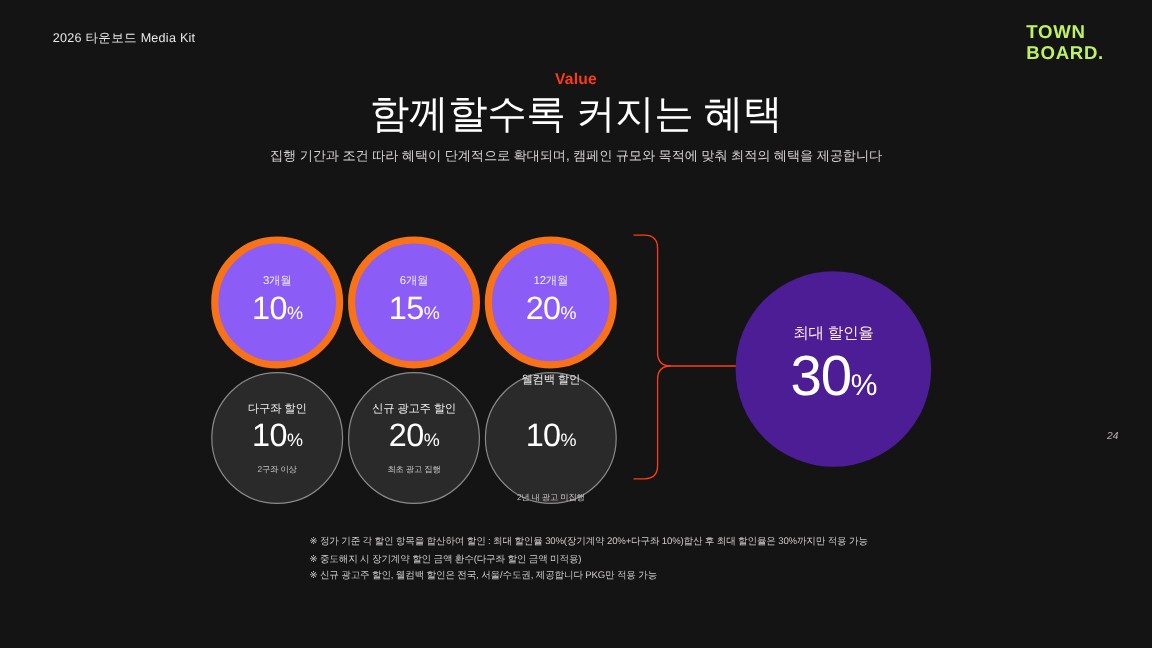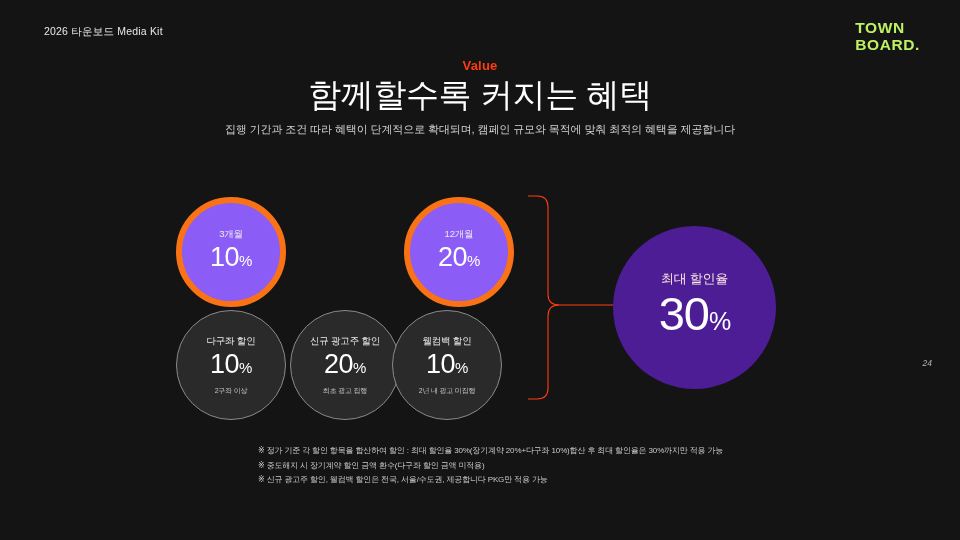--- a/index.html
+++ b/index.html
@@ -97,21 +97,21 @@
     letter-spacing: -.2px;
     margin-top: 3px;
   }
 
   
   #circle-3m   { left: 176px; top: 197px; }
   #circle-6m   { left: 290px; top: 197px; }
   #circle-12m  { left: 404px; top: 197px; }
   #circle-multi   { left: 176px; top: 310px; }
   #circle-new     { left: 290px; top: 310px; }
-  #circle-welcome { left: 392px; top: 310px; }
+  #circle-welcome { left: 404px; top: 310px; gap: 24px; }
 
   
   #circle-result {
     position: absolute;
     left: 613px; top: 226px;
     width: 163px; height: 163px;
     border-radius: 50%;
     background: #4c1d95;
     display: flex;
     flex-direction: column;
@@ -177,20 +177,26 @@
   <div class="eyebrow">Value</div>
   <div class="headline">함께할수록 커지는 혜택</div>
   <div class="subhead">집행 기간과 조건 따라 혜택이 단계적으로 확대되며, 캠페인 규모와 목적에 맞춰 최적의 혜택을 제공합니다</div>
 
   <div class="circle tier" id="circle-3m">
     <div class="c-label">3개월</div>
     <div class="c-value">
       <span>10</span><span class="pct">%</span>
     </div>
   </div>
+  <div class="circle tier" id="circle-6m">
+    <div class="c-label">6개월</div>
+    <div class="c-value">
+      <span>15</span><span class="pct">%</span>
+    </div>
+  </div>
   <div class="circle tier" id="circle-12m">
     <div class="c-label">12개월</div>
     <div class="c-value">
       <span>20</span><span class="pct">%</span>
     </div>
   </div>
 
   <div class="circle bonus" id="circle-multi">
     <div class="c-label">다구좌 할인</div>
     <div class="c-value">

